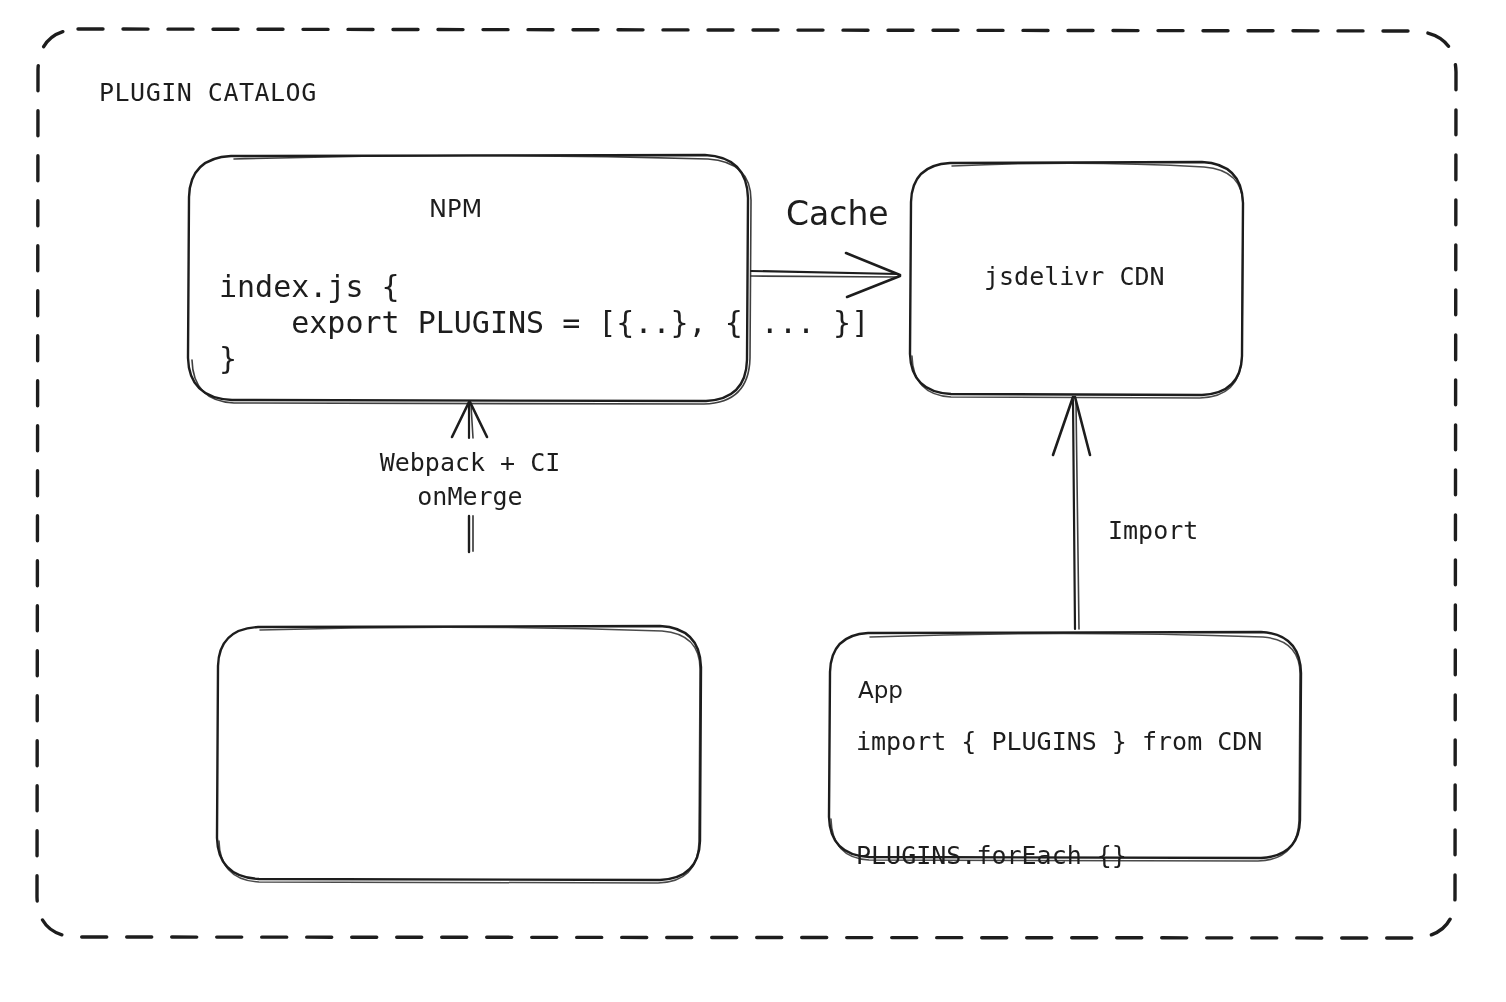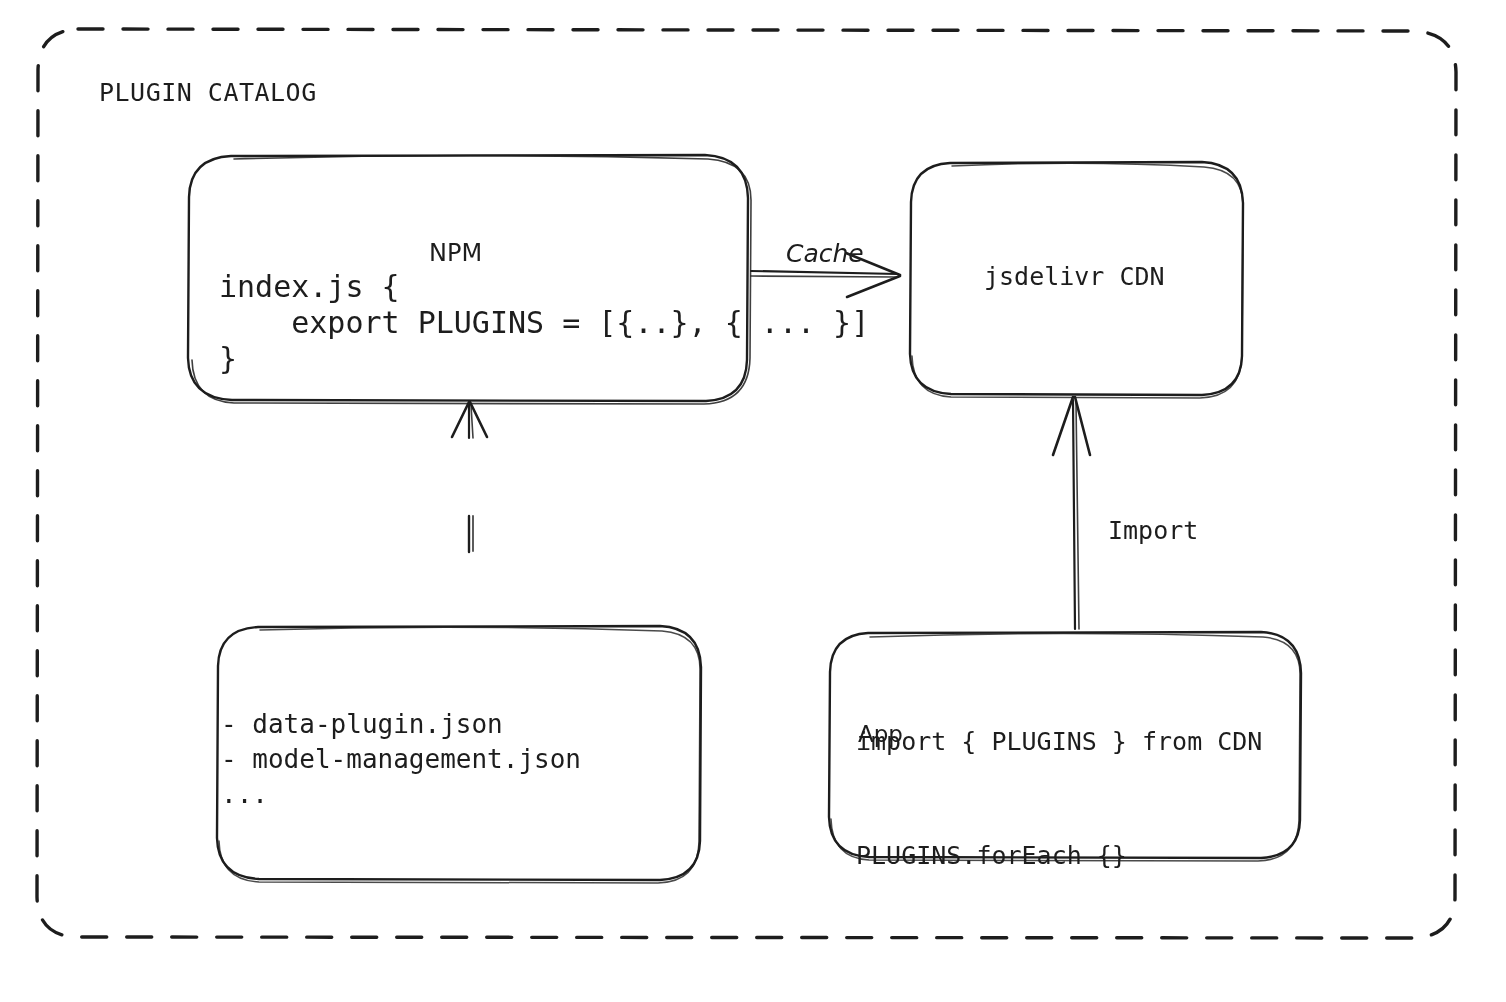--- a/index.html
+++ b/index.html
@@ -30,21 +30,20 @@
     position: absolute;
     color: #1d1d1d;
     white-space: pre;
     line-height: 1.0;
   }
   .mono {
     font-family: "DejaVu Sans Mono", monospace;
   }
   .sans {
     font-family: "DejaVu Sans", sans-serif;
-    margin-top: 44px;
   }
   
   #group-title {
     left: 99px;
     top: 80px;
     font-size: 25px;
     letter-spacing: 0.5px;
   }
   
   #npm-title {
@@ -61,22 +60,21 @@
   
   #cdn-title {
     left: 984px;
     top: 264px;
     font-size: 25px;
   }
   
   #cache-label {
     left: 786px;
     top: 197px;
-    font-size: 25px;
-    font-style: italic;
+    font-size: 33px;
   }
   
   #webpack-label {
     left: 371px;
     top: 446px;
     font-size: 25px;
     line-height: 34px;
     text-align: center;
     width: 198px;
   }
@@ -177,25 +175,24 @@
   <div class="lbl sans" id="npm-title">NPM</div>
 
   <div class="lbl mono" id="npm-code">index.js {
     export PLUGINS = [{..}, { ... }]
 }</div>
 
   <div class="lbl mono" id="cdn-title">jsdelivr CDN</div>
 
   <div class="lbl sans" id="cache-label">Cache</div>
 
-
-
-  <div class="lbl mono" id="repo-list">- data-plugin.json
-- model-management.json
-...</div>
+  <div class="lbl mono" id="webpack-label">Webpack + CI
+onMerge</div>
+
+
 
   <div class="lbl mono" id="import-label">Import</div>
 
   <div class="lbl sans" id="app-title">App</div>
 
   <div class="lbl mono" id="app-code">import { PLUGINS } from CDN
 
 PLUGINS.forEach {}</div>
 
 </div>

